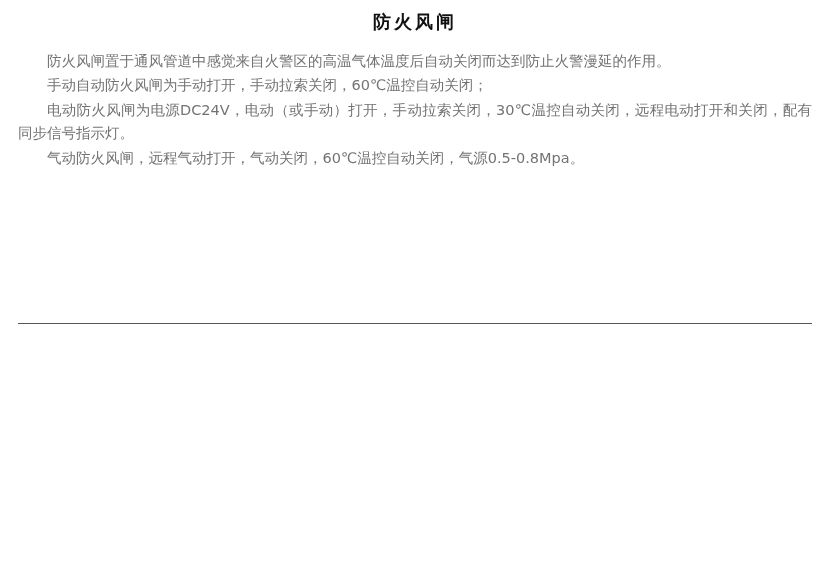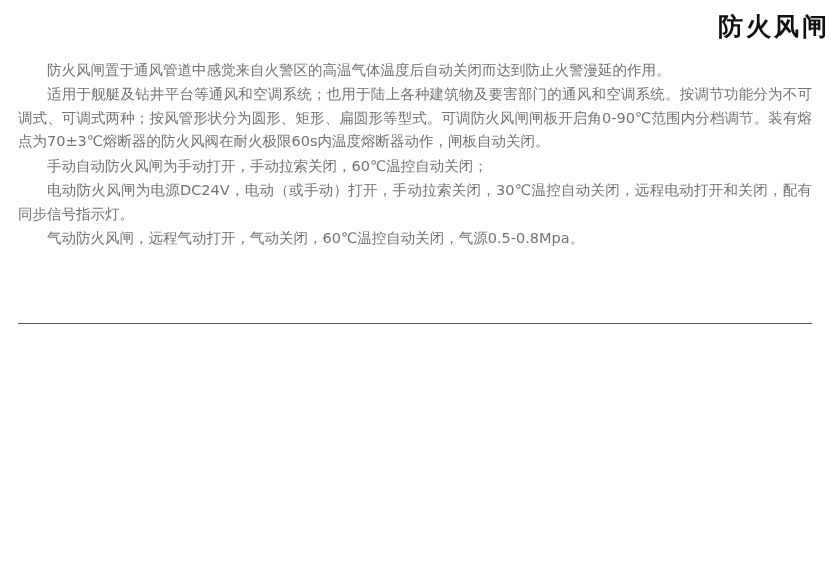--- a/index.html
+++ b/index.html
@@ -14,22 +14,22 @@
     font-family: "DejaVu Sans", "Liberation Sans", sans-serif;
     color: #1a1a1a;
     overflow: hidden;
   }
   .page {
     position: relative;
     width: 830px;
     height: 587px;
   }
   .title {
-    text-align: right;
-    font-size: 25px;
+    text-align: center;
+    font-size: 18px;
     font-weight: bold;
     letter-spacing: 3px;
     margin-top: 10px;
     color: #111;
   }
   .subtitle {
     text-align: center;
     font-size: 15px;
     margin-top: 10px;
     letter-spacing: 0.5px;
@@ -66,21 +66,20 @@
 </style>
 </head>
 <body>
 
 <div class="page">
 
   <div class="title">防火风闸</div>
 
   <div class="body-text">
     <p>防火风闸置于通风管道中感觉来自火警区的高温气体温度后自动关闭而达到防止火警漫延的作用。</p>
-    <p>适用于舰艇及钻井平台等通风和空调系统；也用于陆上各种建筑物及要害部门的通风和空调系统。按调节功能分为不可调式、可调式两种；按风管形状分为圆形、矩形、扁圆形等型式。可调防火风闸闸板开启角0-90℃范围内分档调节。装有熔点为70±3℃熔断器的防火风阀在耐火极限60s内温度熔断器动作，闸板自动关闭。</p>
     <p>手动自动防火风闸为手动打开，手动拉索关闭，60℃温控自动关闭；</p>
     <p>电动防火风闸为电源DC24V，电动（或手动）打开，手动拉索关闭，30℃温控自动关闭，远程电动打开和关闭，配有同步信号指示灯。</p>
     <p>气动防火风闸，远程气动打开，气动关闭，60℃温控自动关闭，气源0.5-0.8Mpa。</p>
   </div>
 
   <div class="hr-top"></div>
 
   <div class="diagram">
 
     

